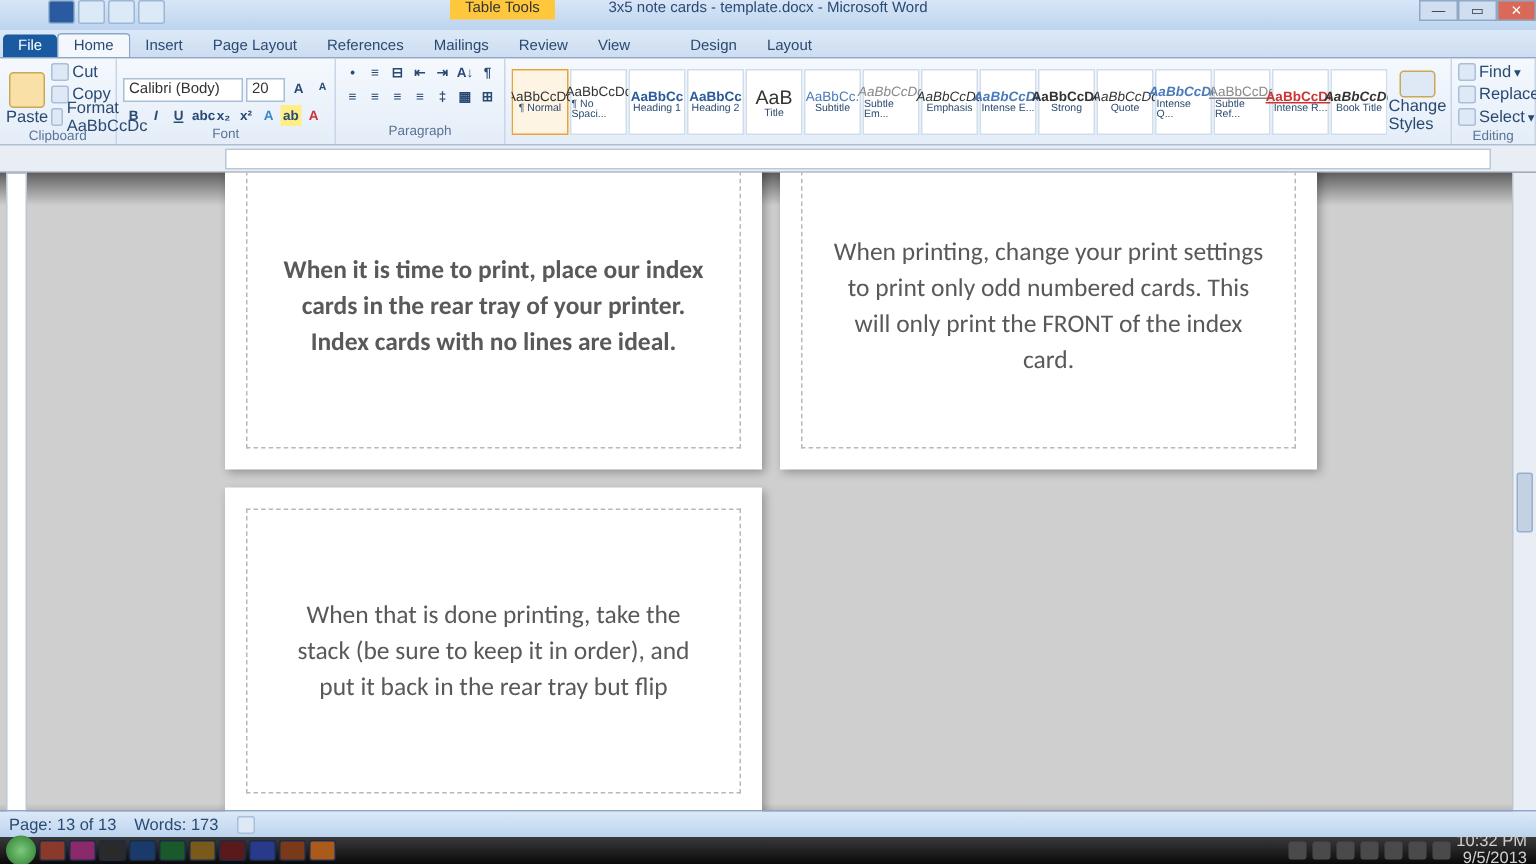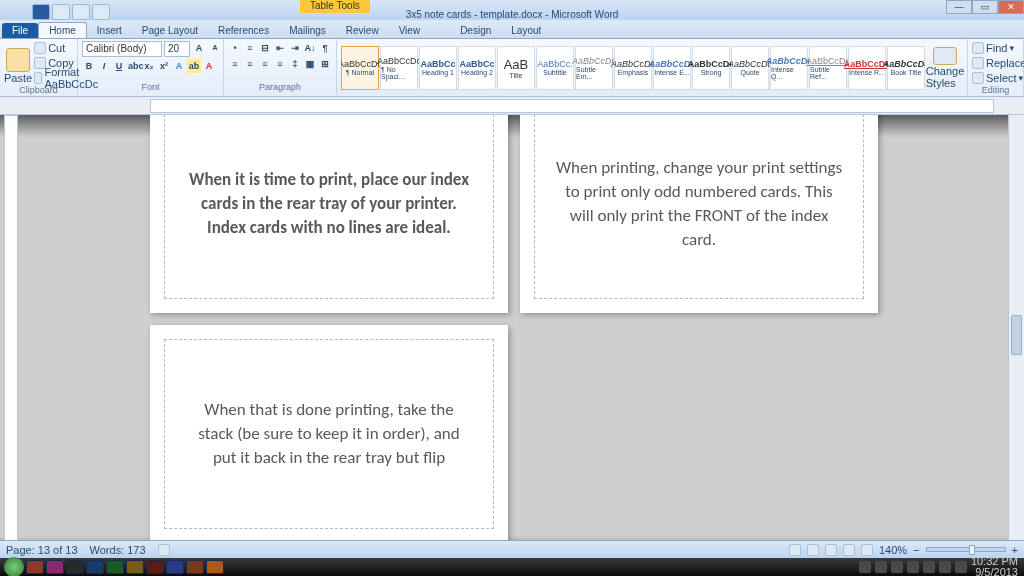--- a/index.html
+++ b/index.html
@@ -1,17 +1,17 @@
 <!DOCTYPE html>
 <html><head>
 <meta charset="utf-8">
 <style>
 *{margin:0;padding:0;box-sizing:border-box;font-family:"Segoe UI",Tahoma,sans-serif;font-size:11px;}
 body{width:1024px;height:576px;overflow:hidden;background:#b9b9b9;position:relative;}
-.titlebar{height:20px;background:linear-gradient(to bottom,#d8e6f7,#bcd4ef);display:flex;align-items:flex-end;position:relative;padding-left:28px;}
+.titlebar{height:20px;background:linear-gradient(to bottom,#d8e6f7,#bcd4ef);display:flex;align-items:flex-start;position:relative;padding-left:28px;}
 .titlebar .qat{display:flex;gap:2px;margin-left:4px;}
 .qat-btn{width:18px;height:16px;background:#dce9f6;border:1px solid #9bb7d5;border-radius:2px;}
 .titlebar .ctx{position:absolute;left:300px;background:#ffc83c;padding:0 10px;height:14px;line-height:14px;font-size:10px;color:#333;border-radius:2px 2px 0 0;top:-1px;}
 .titlebar .doctitle{position:absolute;left:50%;transform:translateX(-50%);color:#2a4a72;font-size:10px;}
 .winbtns{position:absolute;right:0;top:0;display:flex;}
 .winbtn{width:26px;height:14px;background:#cfdff1;border:1px solid #8fa9c5;font-size:9px;text-align:center;line-height:12px;color:#333;}
 .winbtn.cl{background:#d96a5a;color:#fff;}
 .tabs{height:19px;background:linear-gradient(to bottom,#dce9f7,#cdddf0);display:flex;align-items:flex-end;padding-left:2px;border-bottom:1px solid #8ba8cc;}
 .tab{padding:2px 10px;font-size:10px;color:#2a4a72;}
 .tab.file{background:#1a5aa0;color:#fff;border-radius:3px 3px 0 0;margin-top:22px;}
@@ -107,21 +107,21 @@
         <div class="smbtn">
             <div class="smic"></div>
             <span>Format AaBbCcDc</span>
           </div>
       </div>
     </div>
     <div class="group-lbl">Clipboard</div>
   </div>
 
   <div class="group" style="width:146px;">
-    <div class="grp-body" style="flex-direction:column;align-items:flex-start;gap:2px;">
+    <div class="grp-body" style="flex-direction:column;align-items:flex-start;gap:2px;margin-top:11px;">
       <div class="font-sel">
         <div class="selbox" style="width:80px;">Calibri (Body)</div>
         <div class="selbox" style="width:26px;">20</div>
         <div class="fmt-btn">A</div>
         <div class="fmt-btn" style="font-size:7px;">A</div>
       </div>
       <div style="display:flex;gap:1px;">
         <div class="fmt-btn">B</div>
         <div class="fmt-btn" style="font-style:italic;">I</div>
         <div class="fmt-btn" style="text-decoration:underline;">U</div>
@@ -269,33 +269,20 @@
   </div>
   <div class="scrollbar-v">
     <div class="sb-thumb"></div>
   </div>
 </div>
 
 <div class="statusbar">
   <span class="sp">Page: 13 of 13</span>
   <span class="sp">Words: 173</span>
   <div class="smic"></div>
-  <div class="right">
-    <div class="smic"></div>
-    <div class="smic"></div>
-    <div class="smic"></div>
-    <div class="smic"></div>
-    <div class="smic"></div>
-    <span>140%</span>
-    <span>−</span>
-    <div class="zoom-slider">
-        <div class="zoom-thumb"></div>
-      </div>
-    <span>+</span>
-  </div>
 </div>
 
 <div class="taskbar">
   <div class="start"></div>
   <div class="tb-ic" style="background:#8a3a2a;"></div>
   <div class="tb-ic" style="background:#8a2a6a;"></div>
   <div class="tb-ic" style="background:#2a2a2a;"></div>
   <div class="tb-ic" style="background:#1a3a6a;"></div>
   <div class="tb-ic" style="background:#1a5a2a;"></div>
   <div class="tb-ic" style="background:#7a5a1a;"></div>

